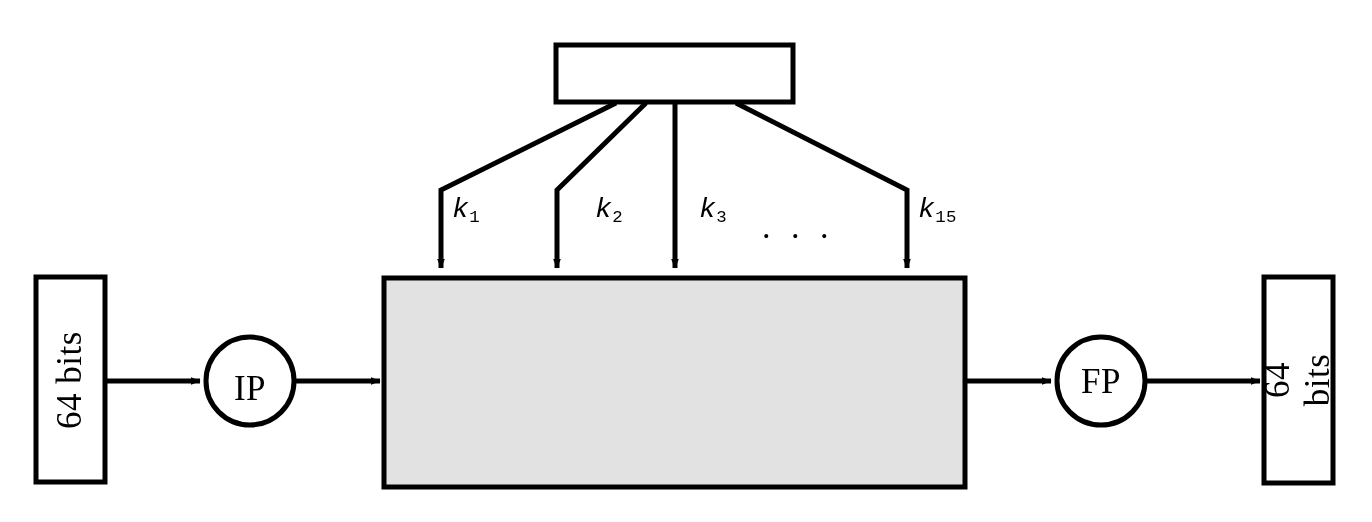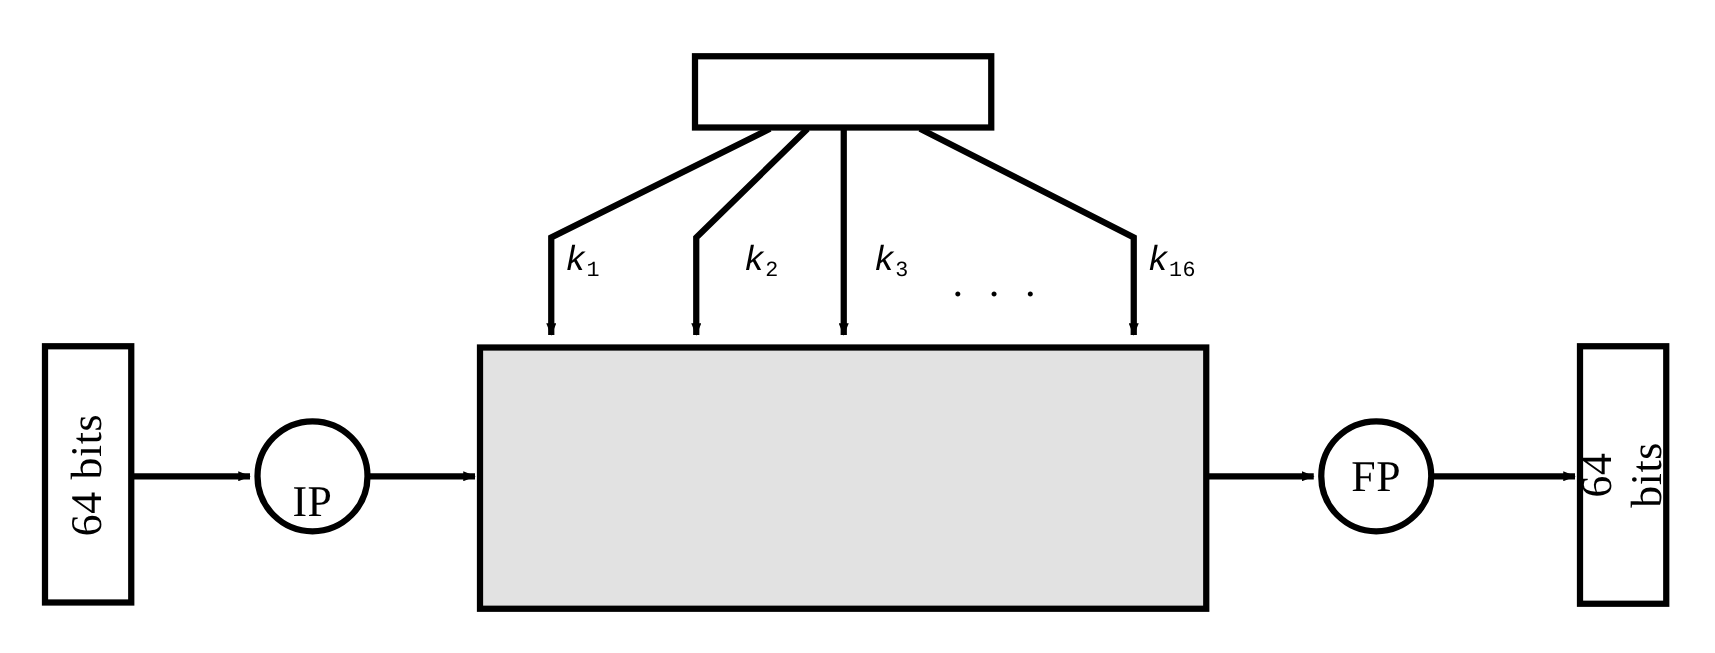--- a/index.html
+++ b/index.html
@@ -125,35 +125,35 @@
 
     <path d="M 736,103 L 907,190 L 907,268" fill="none" stroke="#000000" stroke-width="5" stroke-linejoin="miter" marker-end="url(#arrowhead)"></path>
   </svg>
 
   <div class="vlabel" style="left:70px; top:380px;">64 bits</div>
 
   <div class="vlabel" style="left:1298px; top:380px;">64 bits</div>
 
 
 
-  <div class="circletext" style="left:250px; top:402px;text-align:right;">IP</div>
+  <div class="circletext" style="left:250px; top:389px;text-align:right;">IP</div>
 
   <div class="circletext" style="left:1101px; top:382px;text-align:right;">FP</div>
 
   <div class="keylabel" style="left:452px; top:196px;">
     <span>k</span><sub>1</sub>
   </div>
 
   <div class="keylabel" style="left:568px; top:196px;margin-left:27px;">
     <span>k</span><sub>2</sub>
   </div>
 
   <div class="keylabel" style="left:699px; top:196px;">
     <span>k</span><sub>3</sub>
   </div>
 
   <div class="keylabel" style="left:918px; top:196px;">
-    <span>k</span><sub>16</sub>
+    <span>k</span><sub>15</sub>
   </div>
 
   <div class="dots" style="left:762px; top:210px;">. . .</div>
 
 </div>
 
 </body></html>

